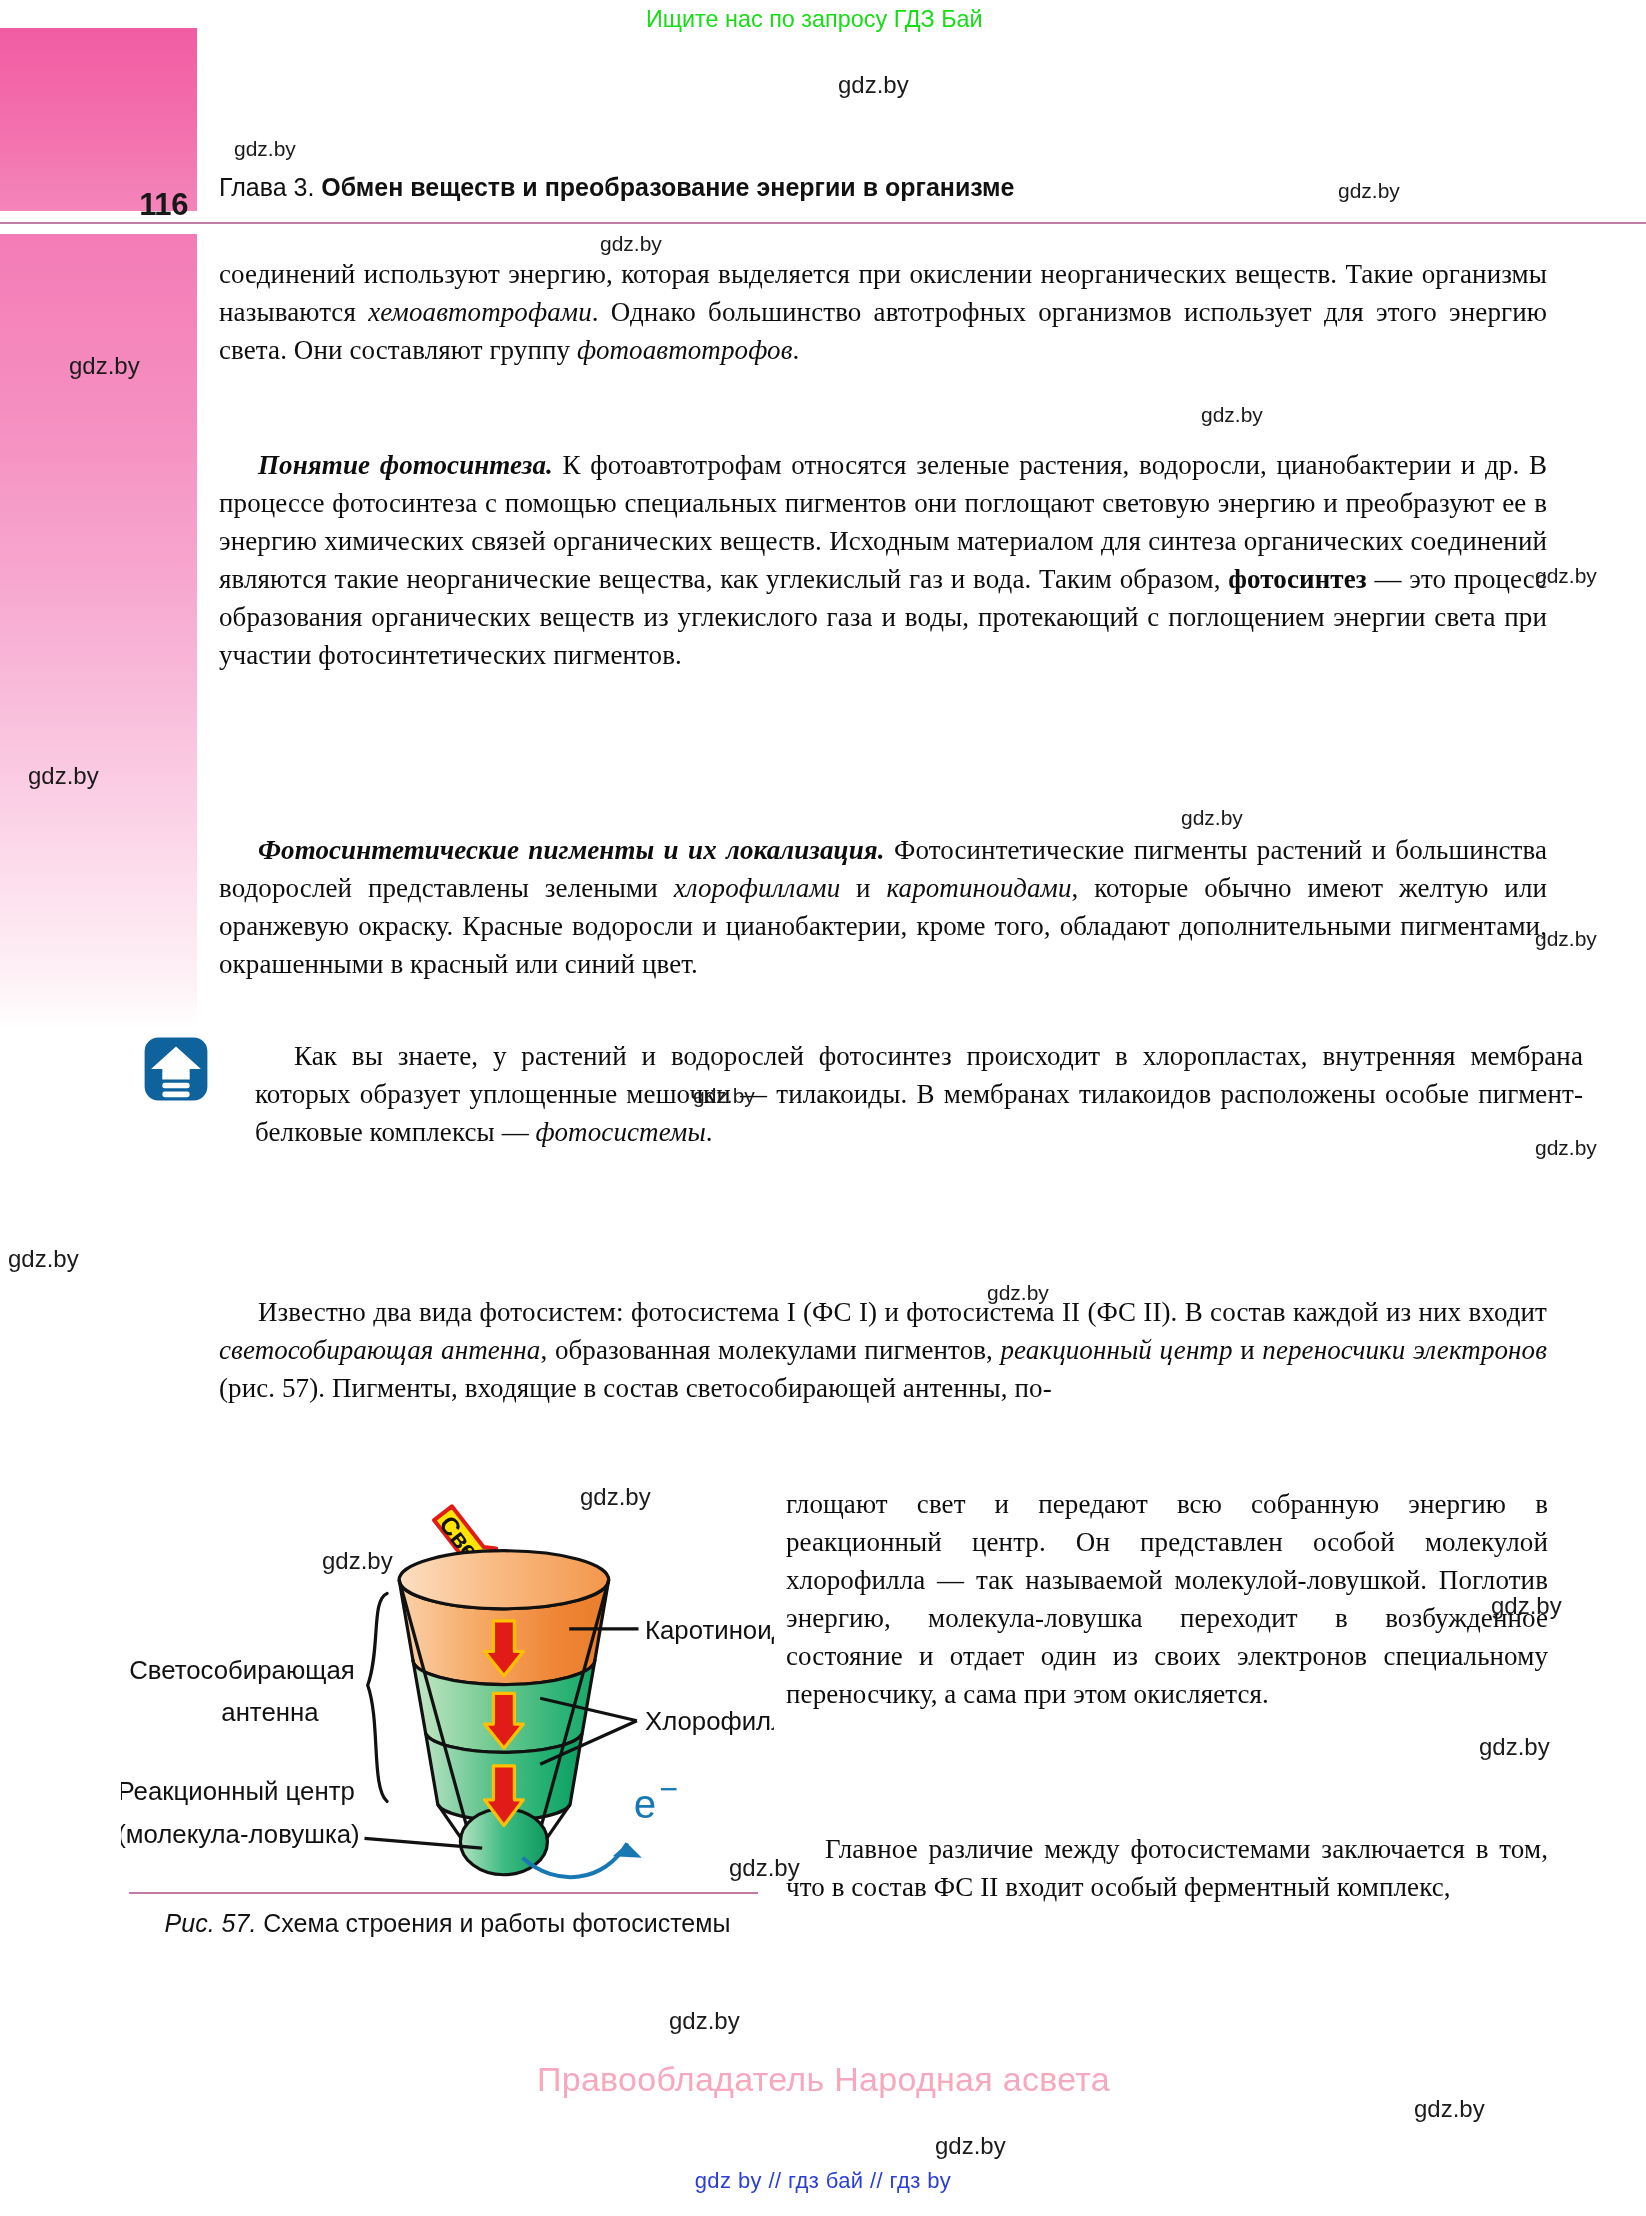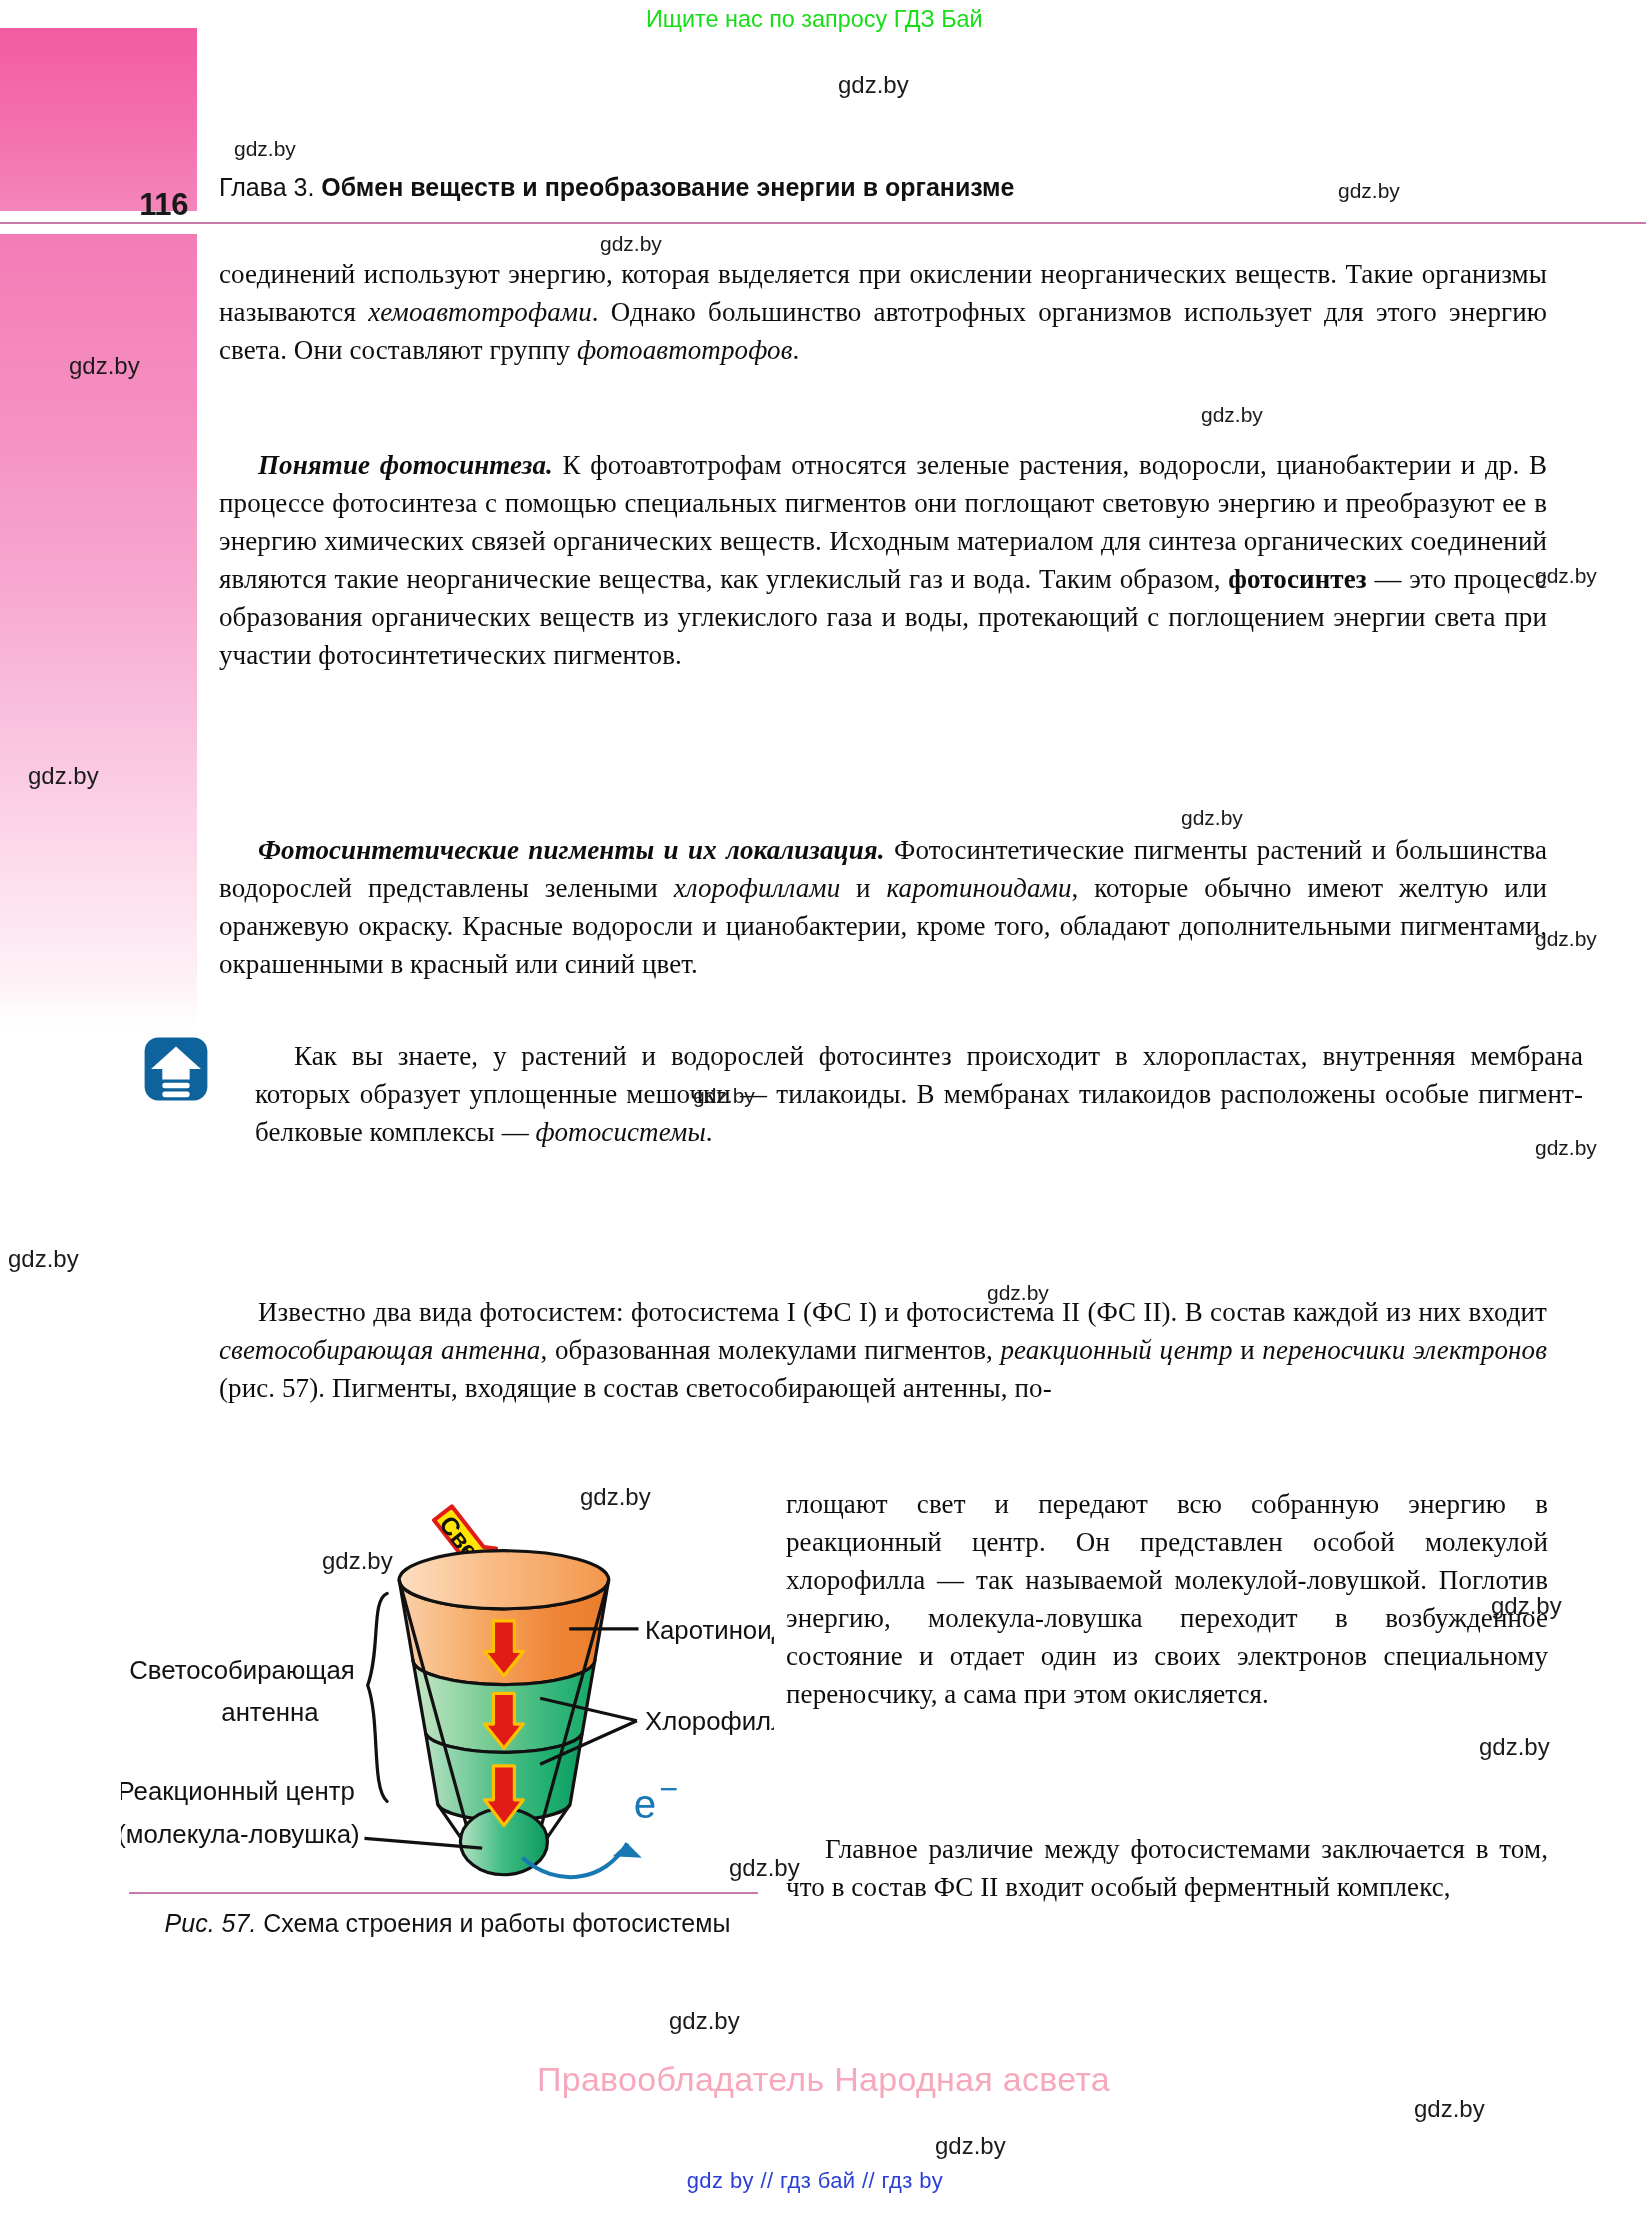--- a/index.html
+++ b/index.html
@@ -151,21 +151,21 @@
     left: 0; top: 2060px;
     width: 1647px;
     text-align: center;
     font-family: Liberation Sans, sans-serif;
     font-size: 34px;
     color: #f7a8bd;
     letter-spacing: 0.3px;
   }
   #footer-links {
     position: absolute;
-    left: 4px; top: 2168px;
+    left: 12px; top: 2168px;
     width: 1622px;
     text-align: center;
     font-family: "Liberation Sans", sans-serif;
     font-size: 22px;
     color: #2b3fd8;
     letter-spacing: 0.4px;
   }
 </style>
 </head>
 <body>

